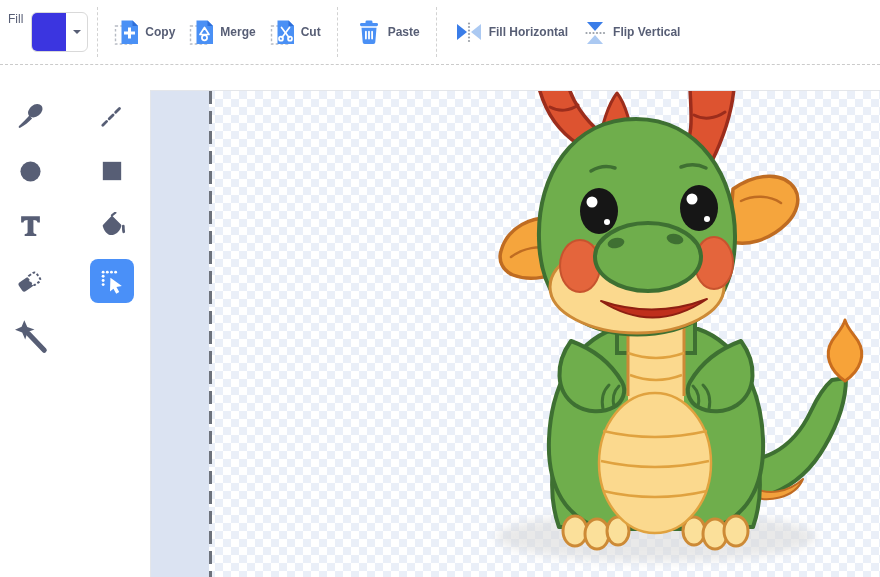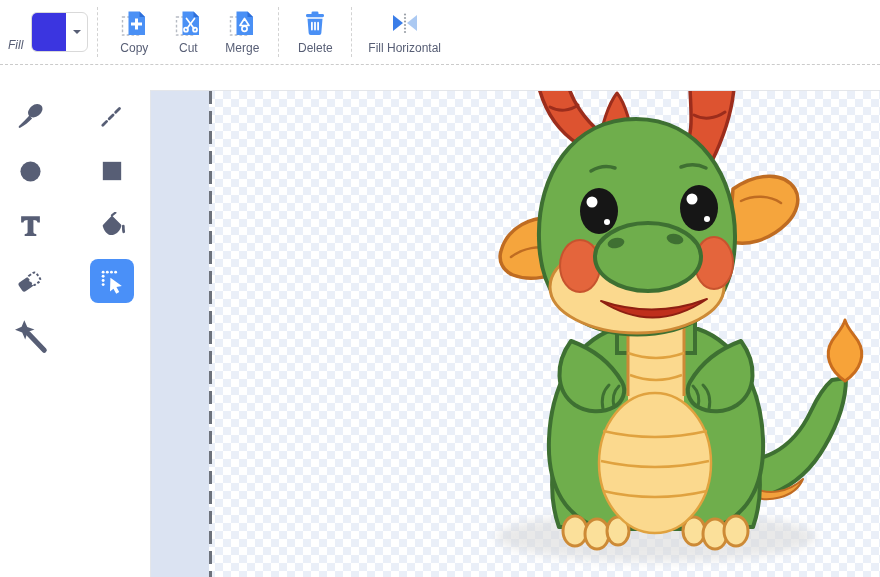--- a/index.html
+++ b/index.html
@@ -3,30 +3,30 @@
 <meta charset="utf-8">
 <style>
   html,body{margin:0;padding:0;}
   body{width:880px;height:577px;position:relative;background:#fff;overflow:hidden;
        font-family:"Liberation Sans",sans-serif;-webkit-font-smoothing:antialiased;}
 
   
   .toolbar{position:absolute;left:0;top:0;right:0;height:65px;box-sizing:border-box;
            display:flex;align-items:center;padding-left:8px;background:#fff;
            border-bottom:1px dashed #cbcbcb;}
-  .fill-group{display:flex;align-items:flex-end;font-style:italic;}
+  .fill-group{display:flex;align-items:flex-start;}
   .fill-label{font-size:12px;color:#575e75;margin-right:8px;}
   .fill-swatch{width:55px;height:38px;border:1px solid #d9d9d9;border-radius:6px;
                overflow:hidden;display:flex;cursor:pointer;background:#fff;}
   .fill-color{width:34px;height:100%;background:#3b35e0;}
   .fill-caret{flex:1;display:flex;align-items:center;justify-content:center;}
   .caret-tri{width:0;height:0;border:4px solid transparent;border-top-color:#575e75;margin-top:4px;}
   .sep{height:50px;border-left:1px dashed #d2d2d2;margin:0 9px;}
-  .tbtn{display:flex;flex-direction:column;align-items:center;gap:4px;
-        padding:6px 7px 4px;cursor:pointer;min-width:40px;}
+  .tbtn{display:flex;flex-direction:row;align-items:center;gap:4px;
+        padding:6px 7px 4px;cursor:pointer;min-width:40px;font-weight:bold;}
   .tbtn .ic{height:28px;display:flex;align-items:flex-start;justify-content:center;}
   .tbtn .lbl{font-size:12px;color:#575e75;line-height:1.1;white-space:nowrap;}
 
   
   .tools-panel{position:absolute;left:0;top:90px;width:150px;bottom:0;background:#fff;}
   .tool-btn{position:absolute;width:44px;height:44px;border-radius:8px;display:flex;
             align-items:center;justify-content:center;color:#575e75;cursor:pointer;}
   .tool-btn.active{background:#4a90f8;color:#fff;}
 
   
@@ -68,65 +68,65 @@
     </span>
     <span class="lbl">Copy</span>
   </div>
 
   <div class="tbtn">
     <span class="ic">
       <svg width="27" height="27" viewBox="0 0 27 27">
         <rect x="1.5" y="7" width="16" height="18" fill="none" stroke="#b6bbc3" stroke-width="1.4" stroke-dasharray="2.6 2.2"></rect>
         <path d="M7.5 1.5 H18.5 L24 7 V25 H7.5 Z" fill="#4a90f5"></path>
         <path d="M18.5 1.5 V7 H24 Z" fill="#2e6fd9"></path>
+        <g fill="none" stroke="#fff" stroke-width="1.7">
+          <path d="M15.5 8.5 L20 15.5 H11 Z" stroke-linejoin="round"></path>
+          <circle cx="15.5" cy="18.7" r="2.6"></circle>
+        </g>
+      </svg>
+    </span>
+    <span class="lbl">Merge</span>
+  </div>
+
+  <div class="tbtn">
+    <span class="ic">
+      <svg width="27" height="27" viewBox="0 0 27 27">
+        <rect x="1.5" y="7" width="16" height="18" fill="none" stroke="#b6bbc3" stroke-width="1.4" stroke-dasharray="2.6 2.2"></rect>
+        <path d="M7.5 1.5 H18.5 L24 7 V25 H7.5 Z" fill="#4a90f5"></path>
+        <path d="M18.5 1.5 V7 H24 Z" fill="#2e6fd9"></path>
         <g stroke="#fff" stroke-width="1.7" fill="none" stroke-linecap="round">
           <path d="M11.5 8.5 L19 18.5"></path>
             <path d="M19.5 8.5 L12 18.5"></path>
           <circle cx="11" cy="19.7" r="2"></circle>
             <circle cx="20" cy="19.7" r="2"></circle>
         </g>
       </svg>
     </span>
     <span class="lbl">Cut</span>
   </div>
 
-  <div class="tbtn">
-    <span class="ic">
-      <svg width="27" height="27" viewBox="0 0 27 27">
-        <rect x="1.5" y="7" width="16" height="18" fill="none" stroke="#b6bbc3" stroke-width="1.4" stroke-dasharray="2.6 2.2"></rect>
-        <path d="M7.5 1.5 H18.5 L24 7 V25 H7.5 Z" fill="#4a90f5"></path>
-        <path d="M18.5 1.5 V7 H24 Z" fill="#2e6fd9"></path>
-        <g fill="none" stroke="#fff" stroke-width="1.7">
-          <path d="M15.5 8.5 L20 15.5 H11 Z" stroke-linejoin="round"></path>
-          <circle cx="15.5" cy="18.7" r="2.6"></circle>
-        </g>
-      </svg>
-    </span>
-    <span class="lbl">Merge</span>
-  </div>
-
 
   <div class="sep"></div>
 
   <div class="tbtn">
     <span class="ic">
       <svg width="30" height="27" viewBox="0 0 30 27">
         <g fill="#4a90f5">
           <rect x="11.5" y="1.5" width="7" height="3.2" rx="1.4"></rect>
           <rect x="6" y="4" width="18" height="3.2" rx="1.4"></rect>
           <path d="M7.5 8.8 h15 l-1.2 14.4 a1.9 1.9 0 0 1 -1.9 1.7 h-8.8 a1.9 1.9 0 0 1 -1.9 -1.7 Z"></path>
         </g>
         <g fill="#fff">
           <rect x="11" y="11.8" width="1.8" height="8.6" rx="0.9"></rect>
           <rect x="14.1" y="11.8" width="1.8" height="8.6" rx="0.9"></rect>
           <rect x="17.2" y="11.8" width="1.8" height="8.6" rx="0.9"></rect>
         </g>
       </svg>
     </span>
-    <span class="lbl">Delete</span>
+    <span class="lbl">Paste</span>
   </div>
 
   <div class="sep"></div>
 
   <div class="tbtn">
     <span class="ic">
       <svg width="32" height="27" viewBox="0 0 32 27">
         <polygon points="4,5 14,13 4,21" fill="#3a7de8"></polygon>
         <g fill="#9aa0a8">
           <circle cx="16" cy="4.5" r="1.1"></circle>
@@ -135,20 +135,37 @@
           <circle cx="16" cy="15" r="1.1"></circle>
             <circle cx="16" cy="18.5" r="1.1"></circle>
             <circle cx="16" cy="22" r="1.1"></circle>
         </g>
         <polygon points="28,5 18,13 28,21" fill="#abc9f2"></polygon>
       </svg>
     </span>
     <span class="lbl">Fill Horizontal</span>
   </div>
 
+  <div class="tbtn">
+    <span class="ic">
+      <svg width="27" height="27" viewBox="0 0 27 27">
+        <polygon points="5,3 21,3 13,12" fill="#3a7de8"></polygon>
+        <g fill="#9aa0a8">
+          <circle cx="4.5" cy="14" r="1.1"></circle>
+            <circle cx="8" cy="14" r="1.1"></circle>
+            <circle cx="11.5" cy="14" r="1.1"></circle>
+          <circle cx="15" cy="14" r="1.1"></circle>
+            <circle cx="18.5" cy="14" r="1.1"></circle>
+            <circle cx="22" cy="14" r="1.1"></circle>
+        </g>
+        <polygon points="5,25 21,25 13,16" fill="#abc9f2"></polygon>
+      </svg>
+    </span>
+    <span class="lbl">Flip Vertical</span>
+  </div>
 </div>
 
 <div class="tools-panel">
 
   <div class="tool-btn" style="left:8px;top:4px;">
     <svg width="28" height="28" viewBox="0 0 24 24">
       <ellipse cx="16.5" cy="7.5" rx="6.8" ry="5" transform="rotate(-38 16.5 7.5)" fill="currentColor"></ellipse>
       <path d="M11.5 11.5 C8.5 15 5.5 17.5 2.6 20.6 C1.8 21.5 2.6 22.6 3.6 22.1 C7.5 20 10.5 17.5 13.8 14.2 Z" fill="currentColor"></path>
     </svg>
   </div>

